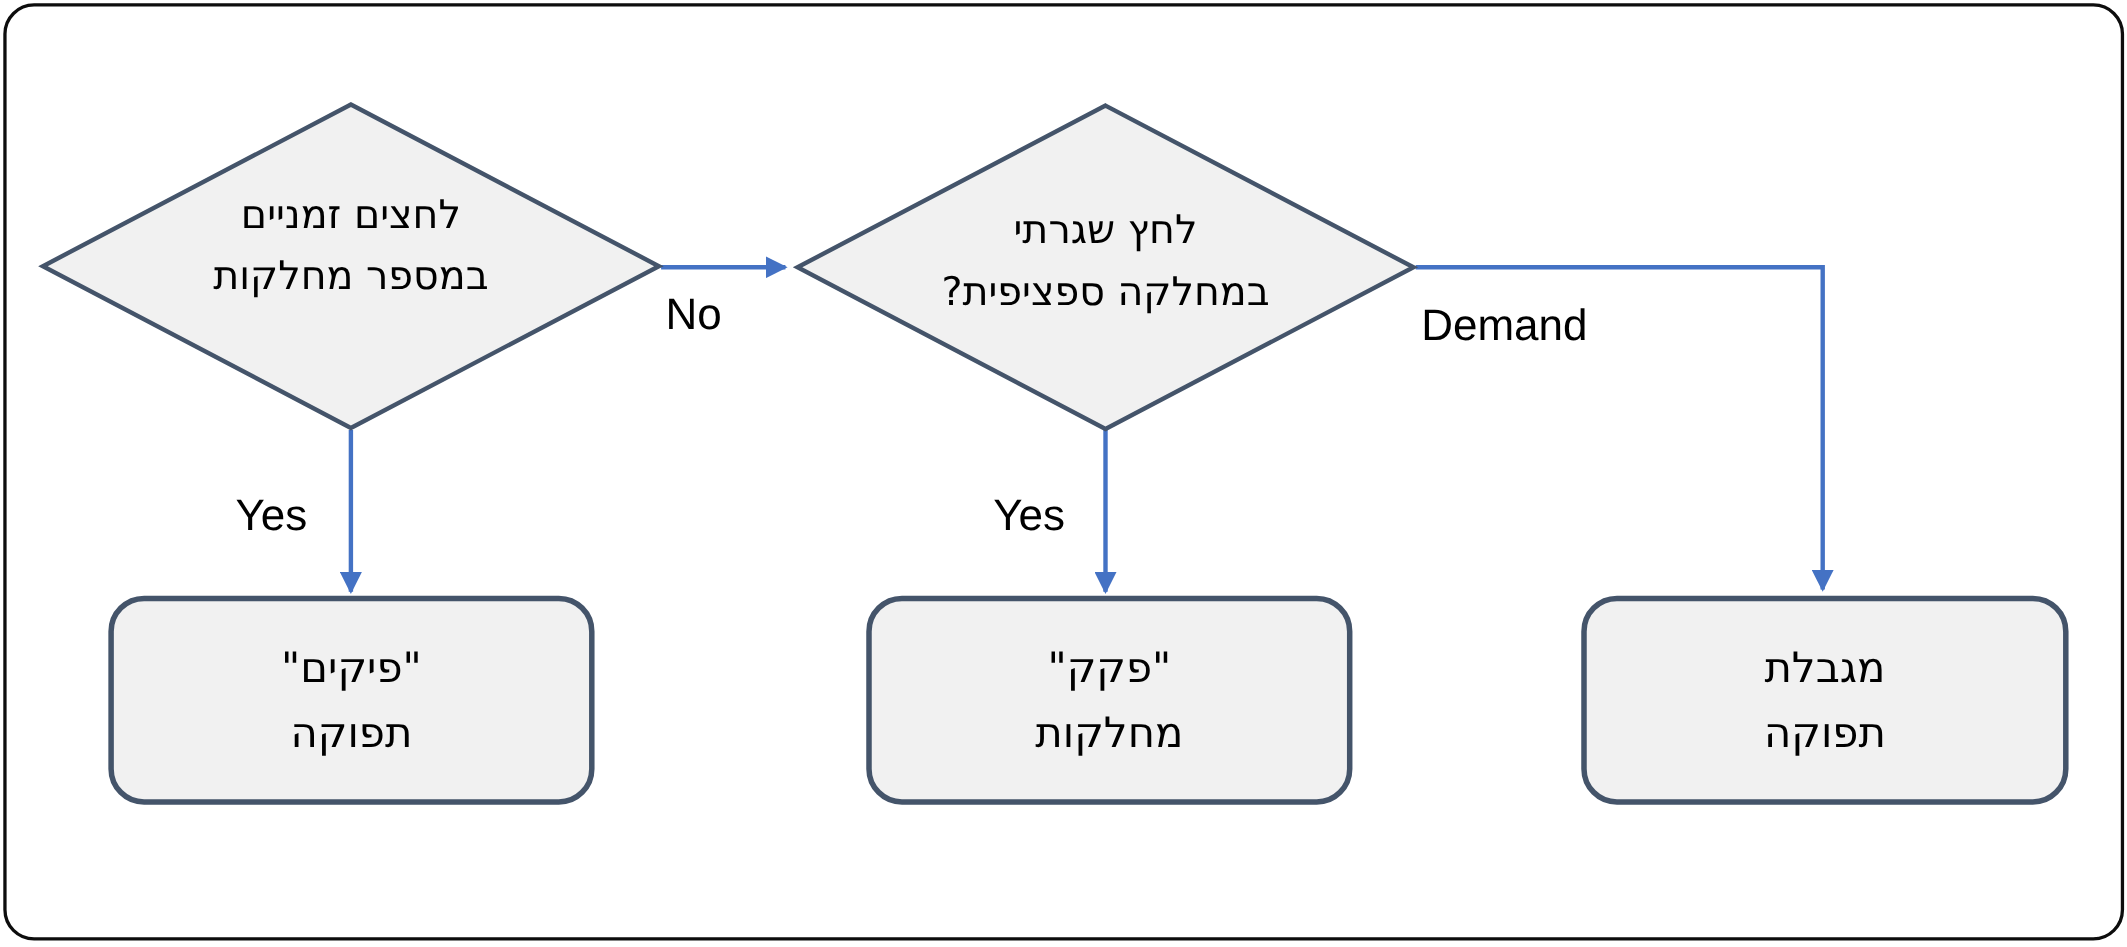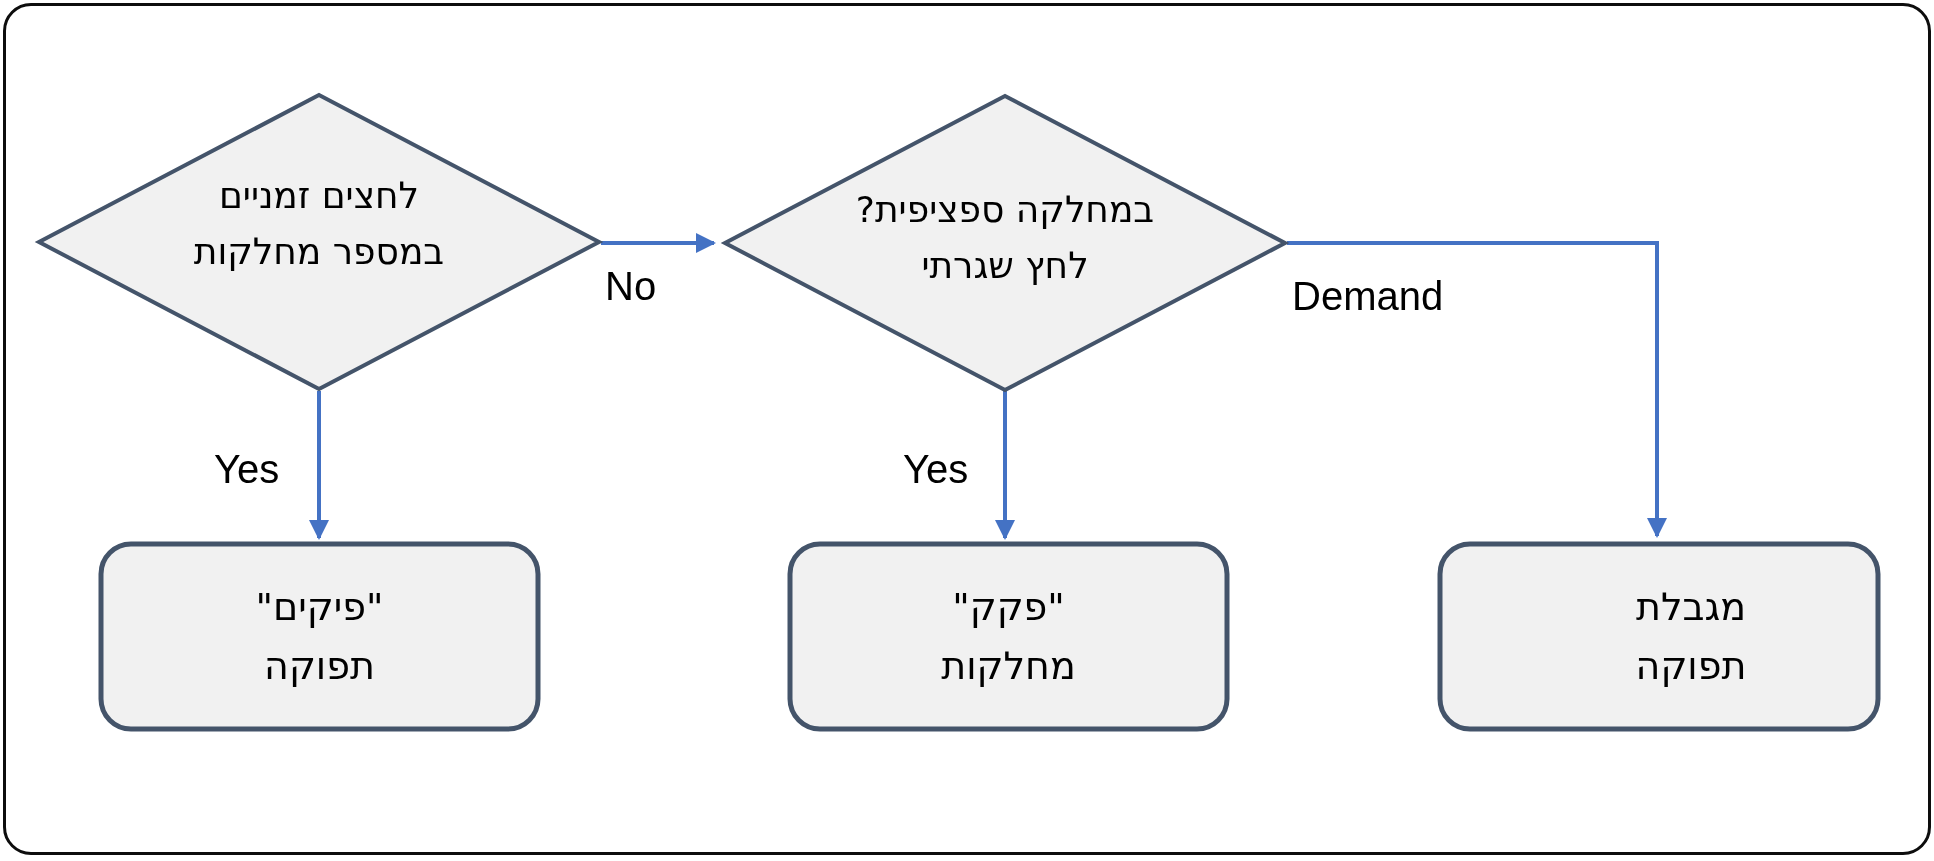--- a/index.html
+++ b/index.html
@@ -92,35 +92,35 @@
 
     <rect x="1440" y="544" width="438" height="185" rx="30" ry="30" fill="#f1f1f1" stroke="#44546a" stroke-width="5"></rect>
   </svg>
 
   <div class="node-text" dir="rtl" style="left:99px; top:168px; width:440px;">
     <div>לחצים זמניים</div>
     <div>במספר מחלקות</div>
   </div>
 
   <div class="node-text" dir="rtl" style="left:785px; top:182px; width:440px;">
+    <div>לחץ שגרתי</div>
     <div>במחלקה ספציפית?</div>
-    <div>לחץ שגרתי</div>
   </div>
 
   <div class="box-text" dir="rtl" style="left:101px; top:544px; width:437px; height:185px;">
     <div>"פיקים"</div>
     <div>תפוקה</div>
   </div>
 
   <div class="box-text" dir="rtl" style="left:790px; top:544px; width:437px; height:185px;">
     <div>"פקק"</div>
     <div>מחלקות</div>
   </div>
 
-  <div class="box-text" dir="rtl" style="left:1472px; top:544px; width:438px; height:185px;">
+  <div class="box-text" dir="rtl" style="left:1440px; top:544px; width:438px; height:185px;">
     <div>מגבלת</div>
     <div>תפוקה</div>
   </div>
 
   <div class="edge-label" style="left:605px; top:262px; width:100px;">No</div>
 
   <div class="edge-label" style="left:214px; top:445px; width:100px;">Yes</div>
 
   <div class="edge-label" style="left:903px; top:445px; width:100px;">Yes</div>
 

